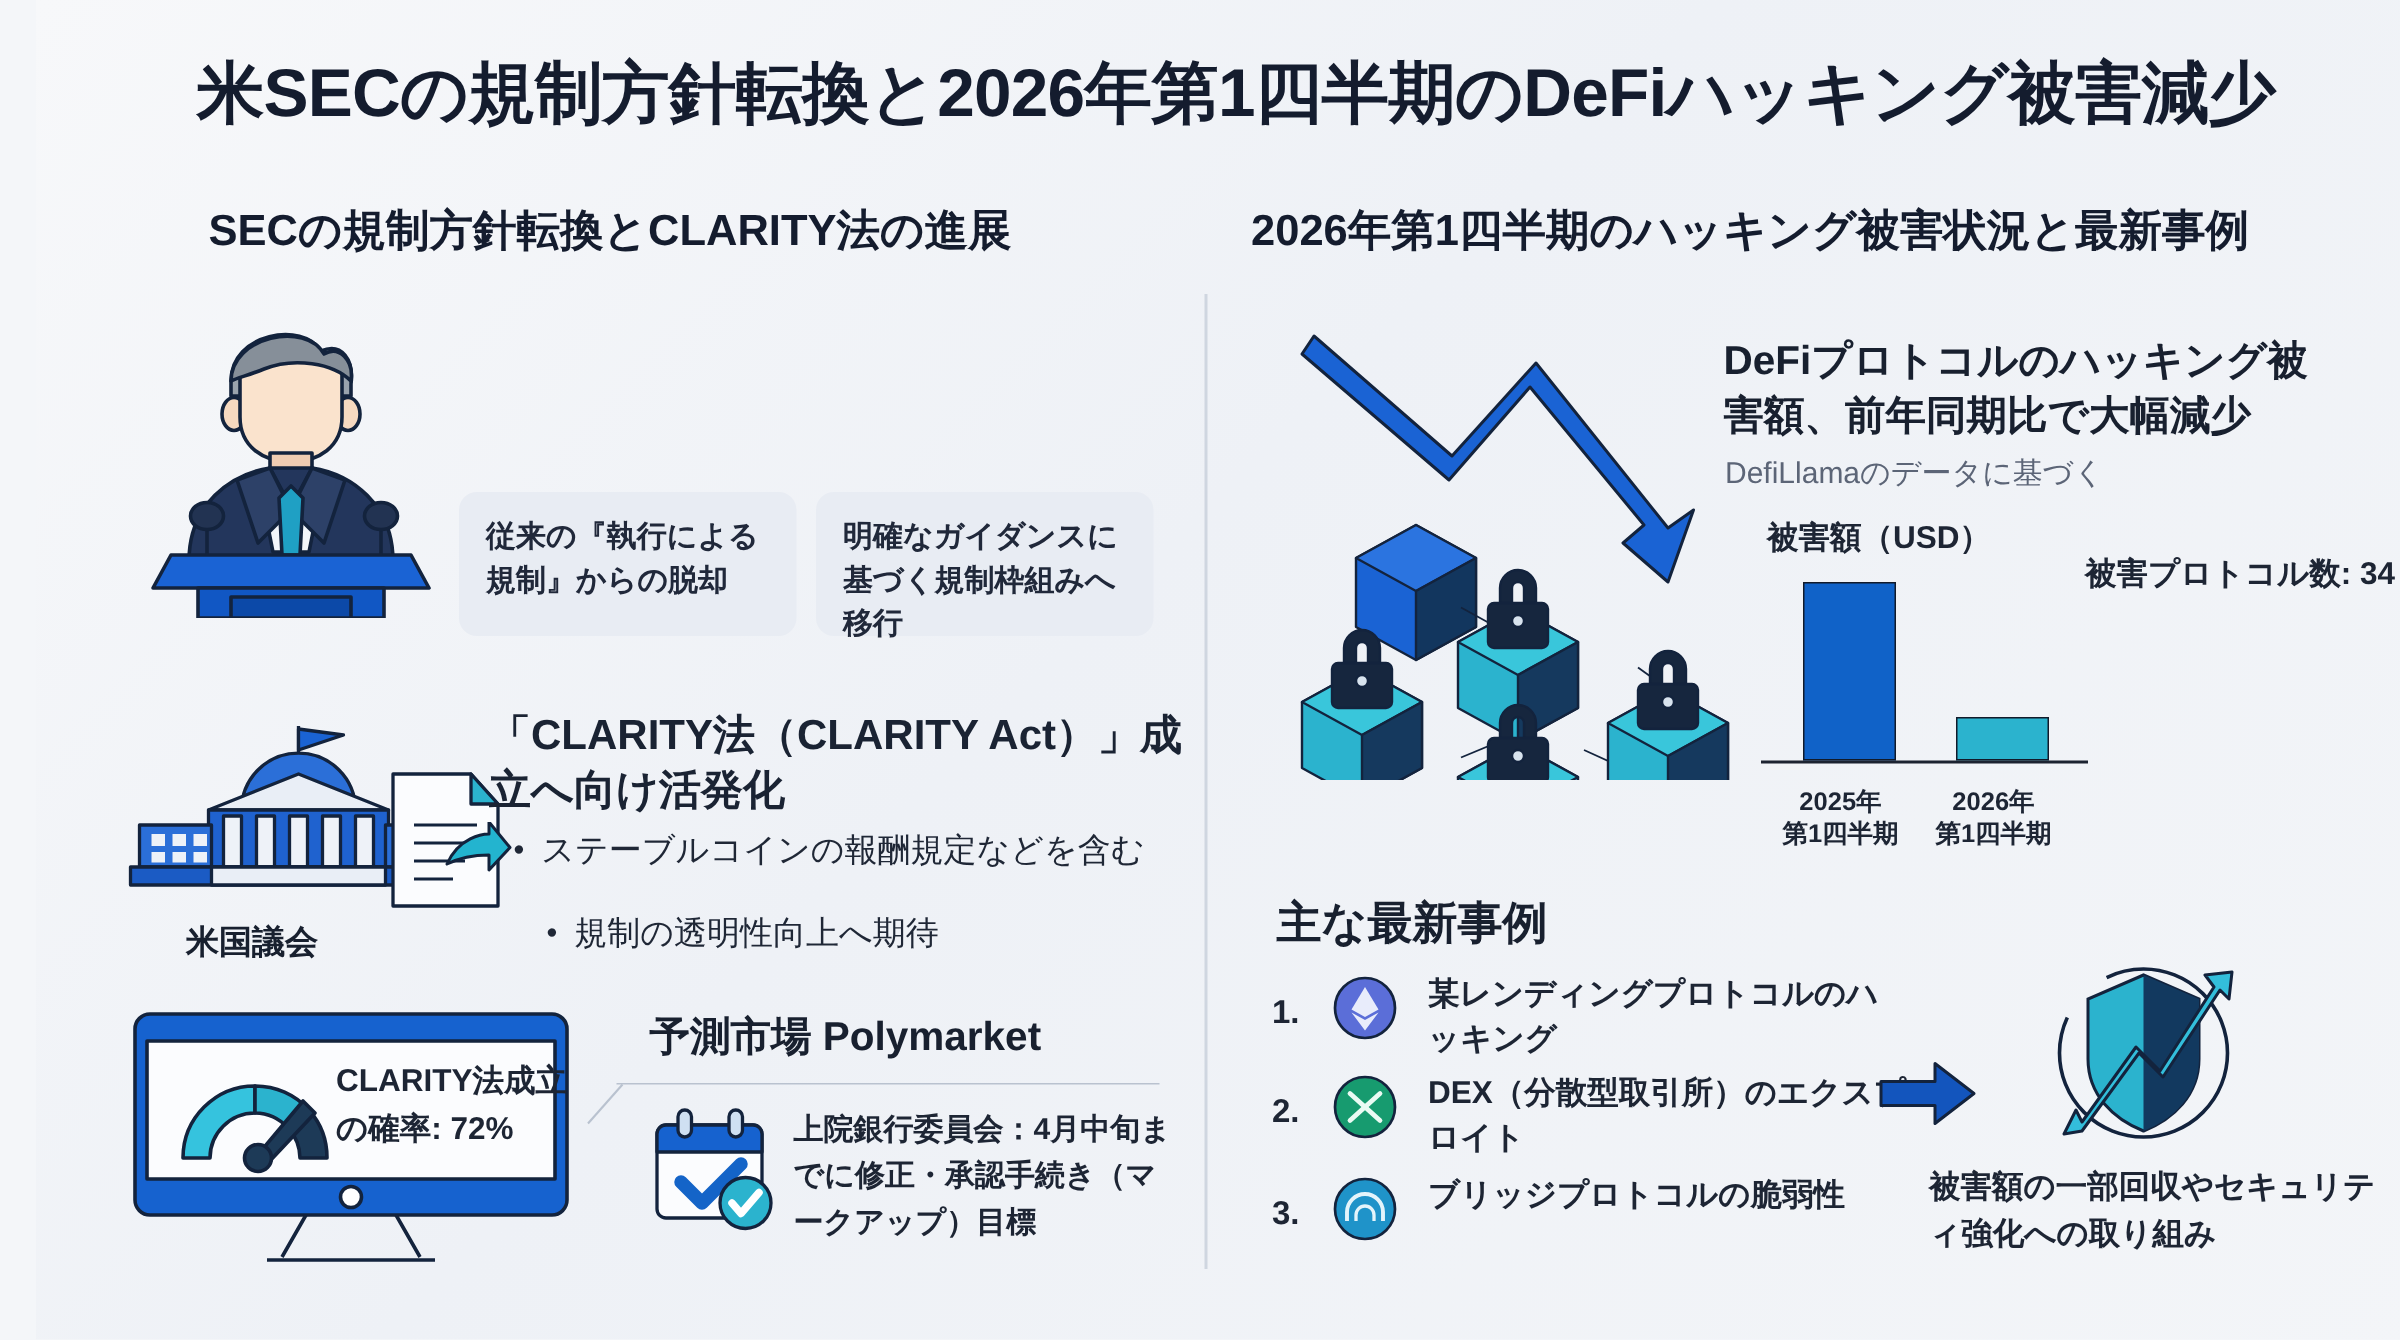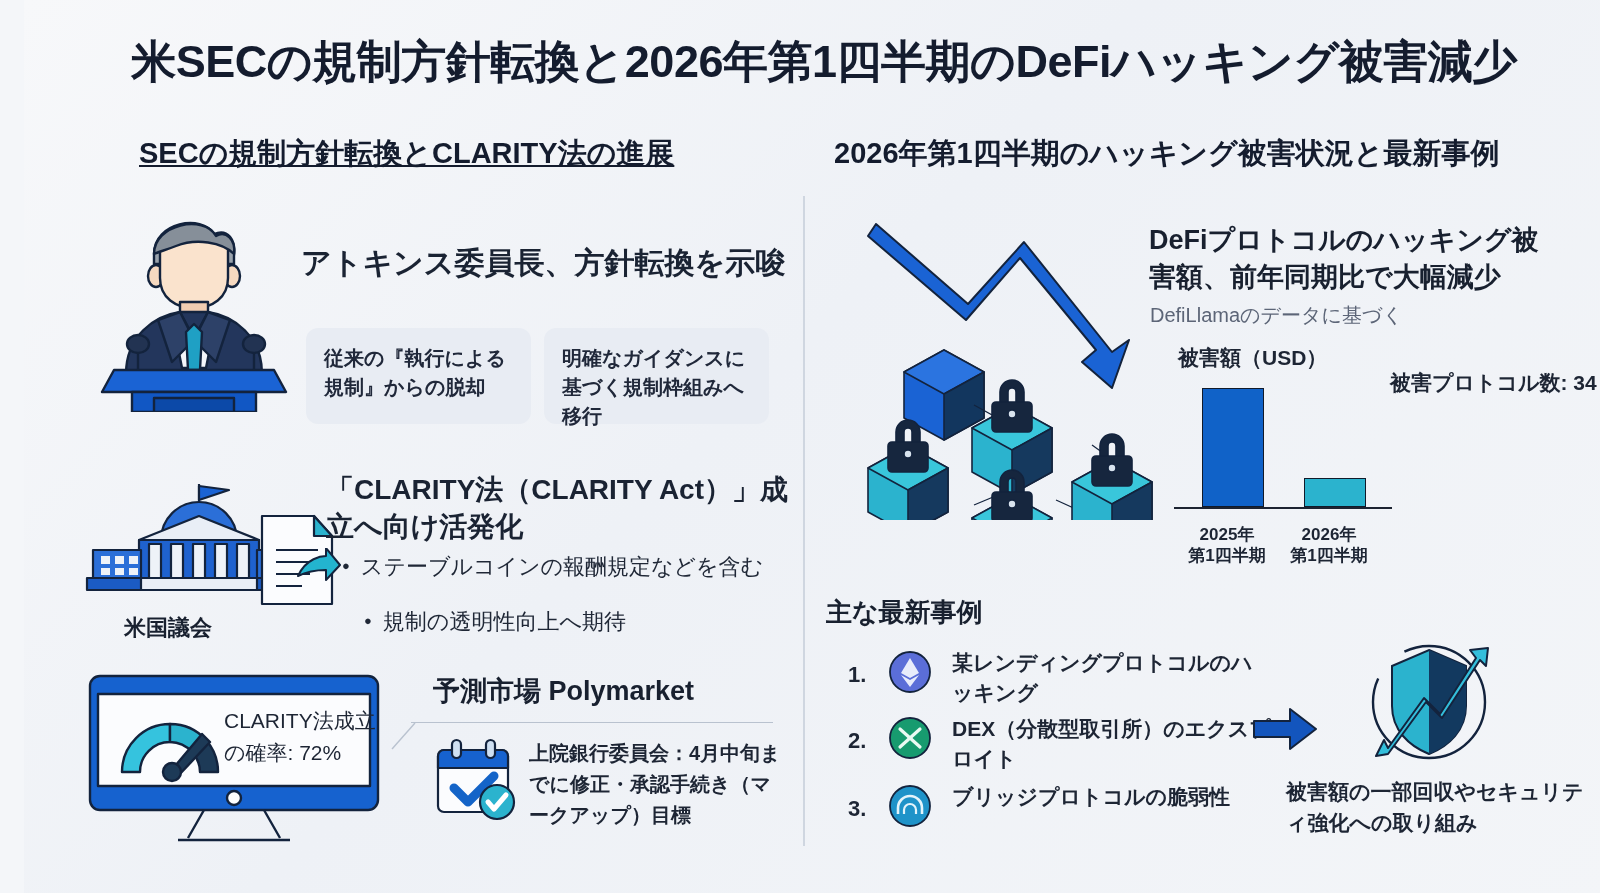--- a/index.html
+++ b/index.html
@@ -24,21 +24,21 @@
     color: #141c2e;
     white-space: nowrap;
   }
 
   
   .col-head {
     position: absolute;
     font-size: 29px; font-weight: 700; color: #141c2e;
     white-space: nowrap;
   }
-  #head-left  { top: 134px; left: 115px; text-decoration: underline; }
+  #head-left  { top: 134px; left: 115px; }
   #head-right { top: 134px; left: 810px; }
 
   
   .divider {
     position: absolute; left: 779px; top: 196px;
     width: 2px; height: 650px;
     background: #cfd6e0;
   }
 
   
@@ -86,21 +86,21 @@
   #clarity-b2 { left: 340px; top: 607px; }
   .clarity-bullet::before {
     content: "\25CF"; font-size: 13px; position: relative; top: -4px;
     margin-right: 11px; color: #1f2736;
   }
 
   
   .monitor-wrap { position: absolute; left: 62px; top: 672px; width: 310px; height: 175px; }
   #gauge-text {
     position: absolute; left: 200px; top: 705px; width: 160px;
-    font-size: 21px; font-weight: 400; line-height: 1.5; color: #1d2534;
+    font-size: 21px; font-weight: 700; line-height: 1.5; color: #1d2534;
   }
 
   
   #poly-title {
     position: absolute; left: 409px; top: 673px;
     font-size: 27px; font-weight: 700; color: #18202f; white-space: nowrap;
   }
   .poly-rule {
     position: absolute; left: 387px; top: 722px; width: 362px; height: 1px;
     background: #b9c2cf;
@@ -155,22 +155,22 @@
 
   .stat {
     position: absolute; left: 1366px; width: 215px;
     font-size: 21px; font-weight: 600; line-height: 1.42; color: #1d2534;
   }
   #stat-0 { top: 368px; }
   #stat-1 { top: 448px; }
 
   
   #cases-title {
-    position: absolute; left: 802px; top: 595px;
-    font-size: 26px; font-weight: 700; color: #18202f;
+    position: absolute; left: 827px; top: 595px;
+    font-size: 30px; font-weight: 700; color: #18202f;
   }
   .case-row { position: absolute; left: 824px; width: 420px; height: 64px; }
   #case-0 { top: 648px; }
   #case-1 { top: 714px; }
   #case-2 { top: 782px; }
   .case-num {
     position: absolute; left: 0; top: 14px;
     font-size: 22px; font-weight: 600; color: #1d2534;
   }
   .case-icon { position: absolute; left: 40px; top: 2px; width: 44px; height: 44px; }
@@ -229,21 +229,20 @@
         <rect x="58" y="206" width="80" height="14" fill="#0c49a8"></rect>
 
         <path d="M42 160 L42 178" stroke="#13233d" fill="none"></path>
         <ellipse cx="42" cy="152" rx="11" ry="9" fill="#223352"></ellipse>
         <path d="M158 160 L158 178" stroke="#13233d" fill="none"></path>
         <ellipse cx="158" cy="152" rx="11" ry="9" fill="#223352"></ellipse>
       </g>
     </svg>
   </div>
 
-  <div id="atkins-title">アトキンス委員長、方針転換を示唆</div>
 
   <div class="pill" id="pill-1">従来の『執行による規制』からの脱却</div>
   <div class="pill" id="pill-2">明確なガイダンスに基づく規制枠組みへ移行</div>
 
   <div class="capitol-wrap">
     <svg viewBox="0 0 240 120" width="240" height="120">
       <g stroke="#13233d" stroke-width="2.2" stroke-linejoin="round">
 
         <path d="M120 6 L120 34" stroke="#13233d" fill="none"></path>
         <path d="M120 8 L150 12 L120 22 Z" fill="#1a63d4"></path>

